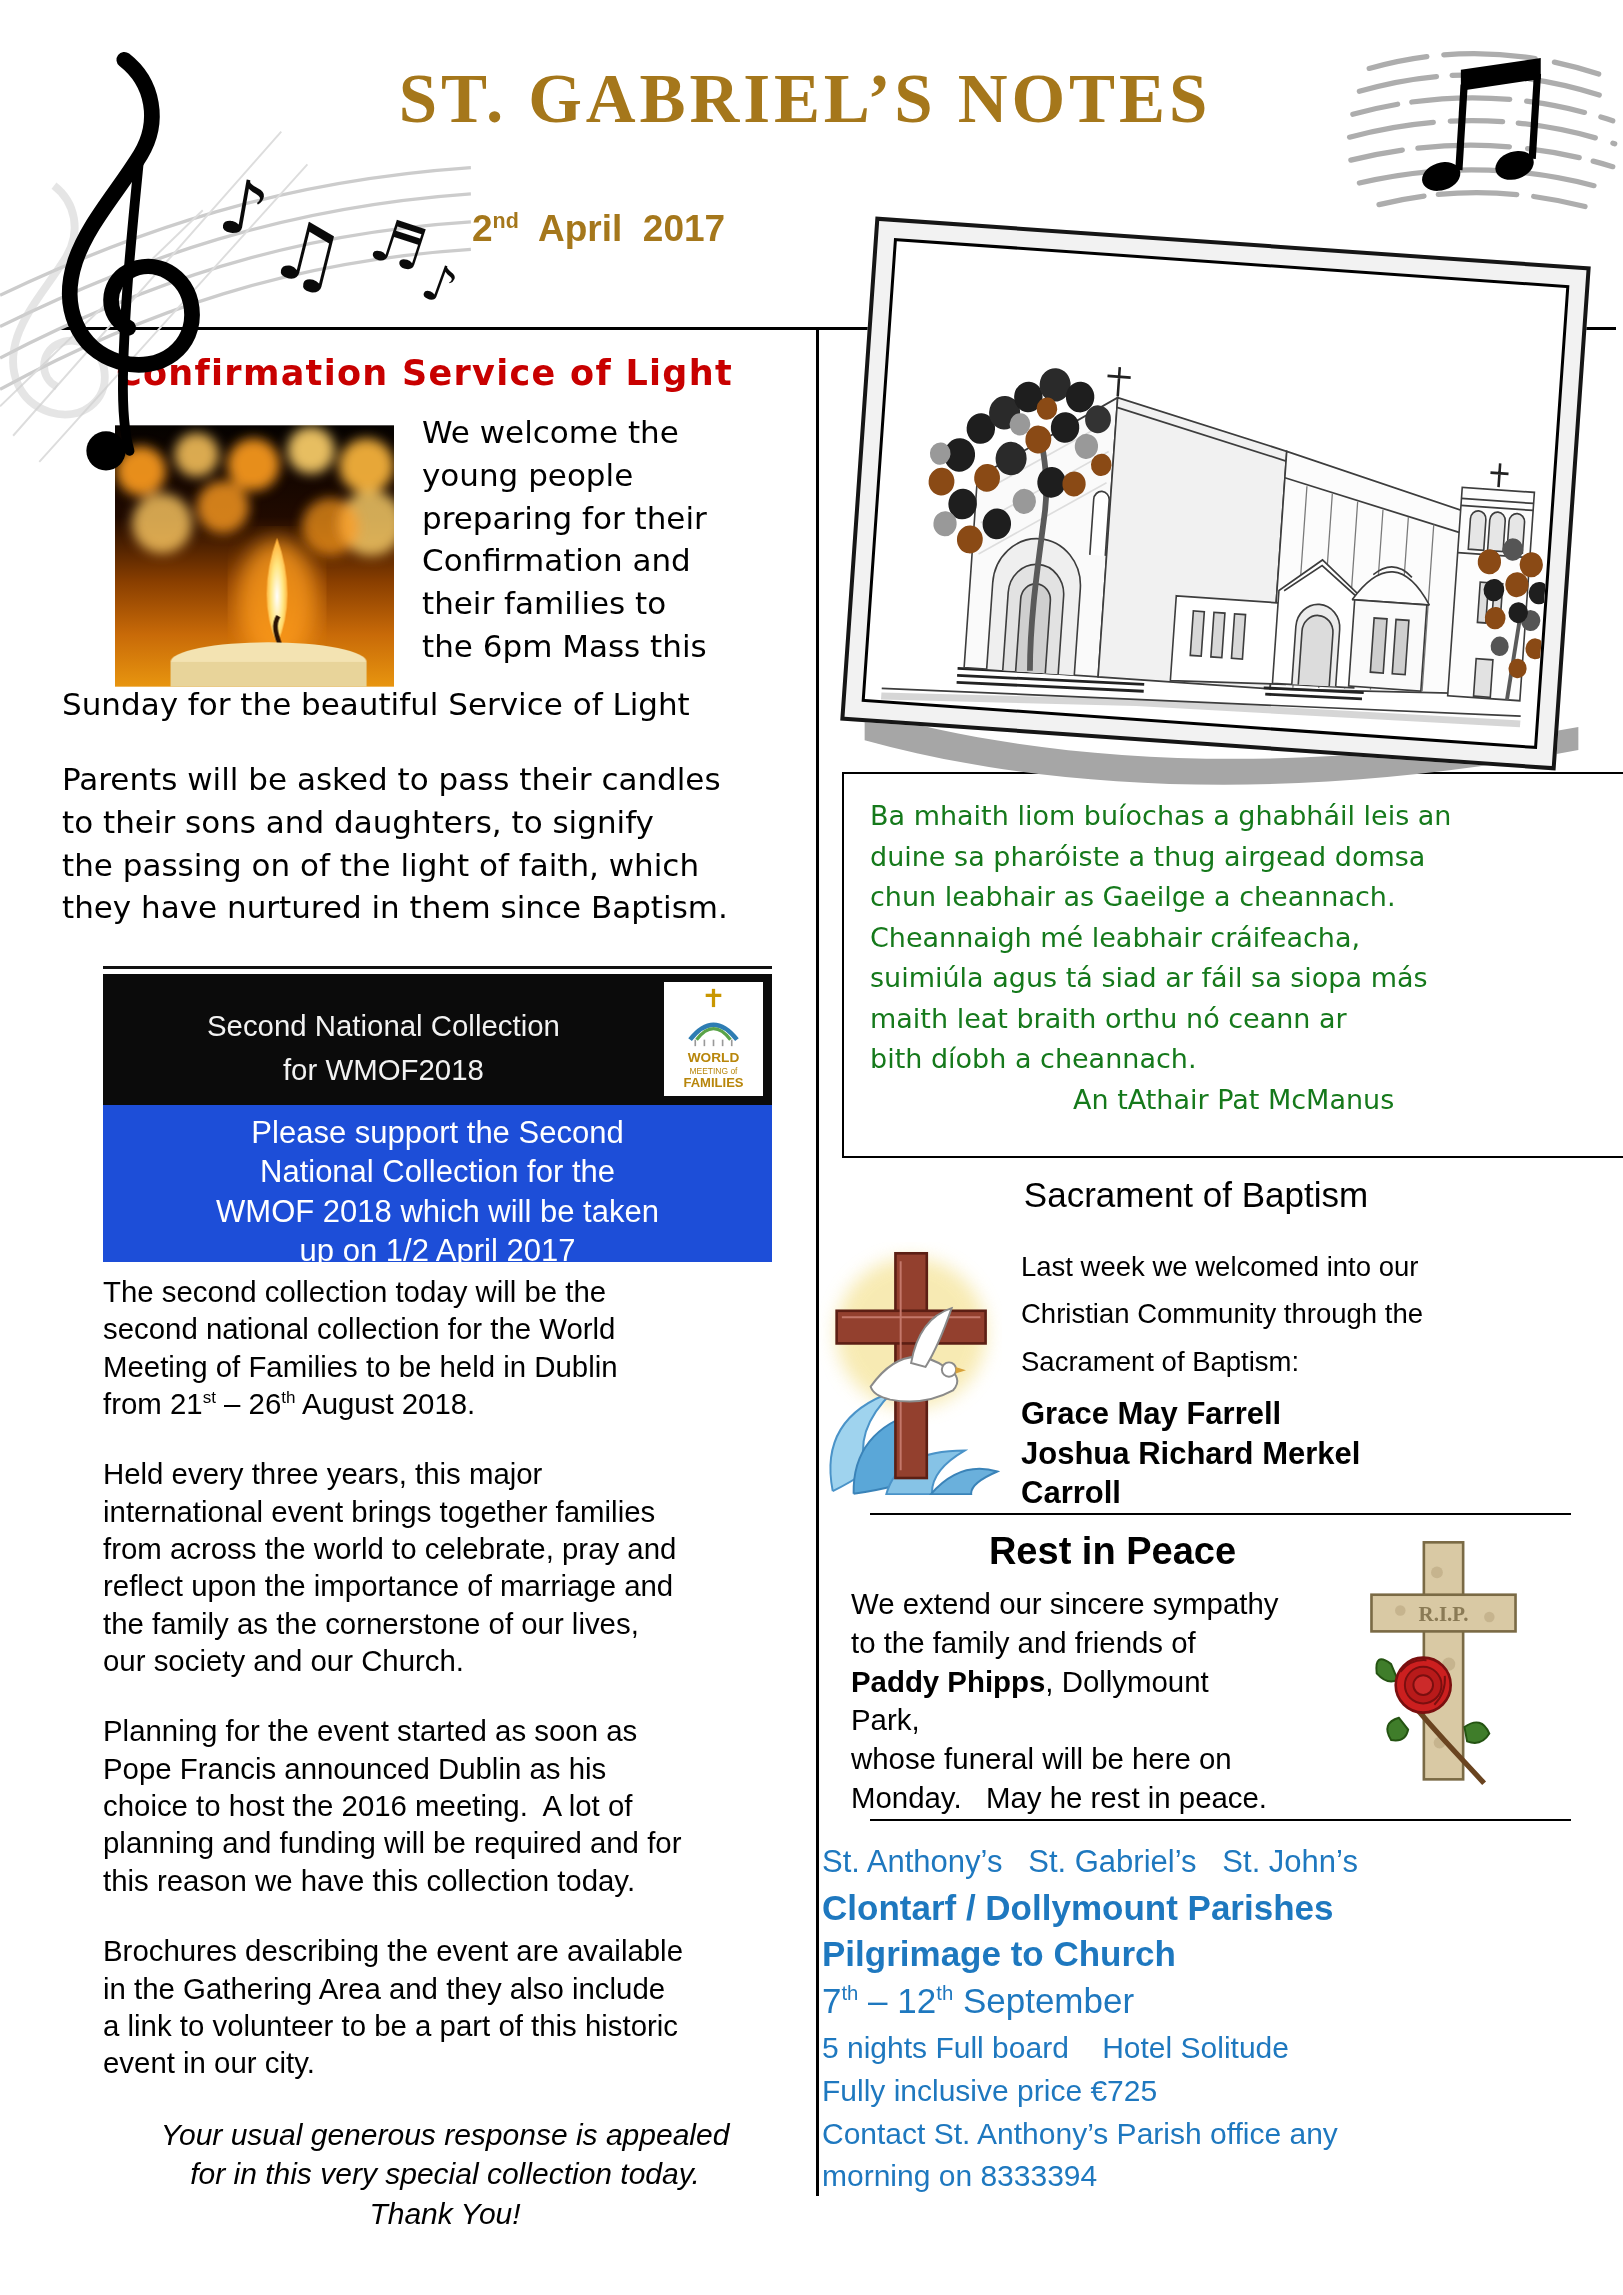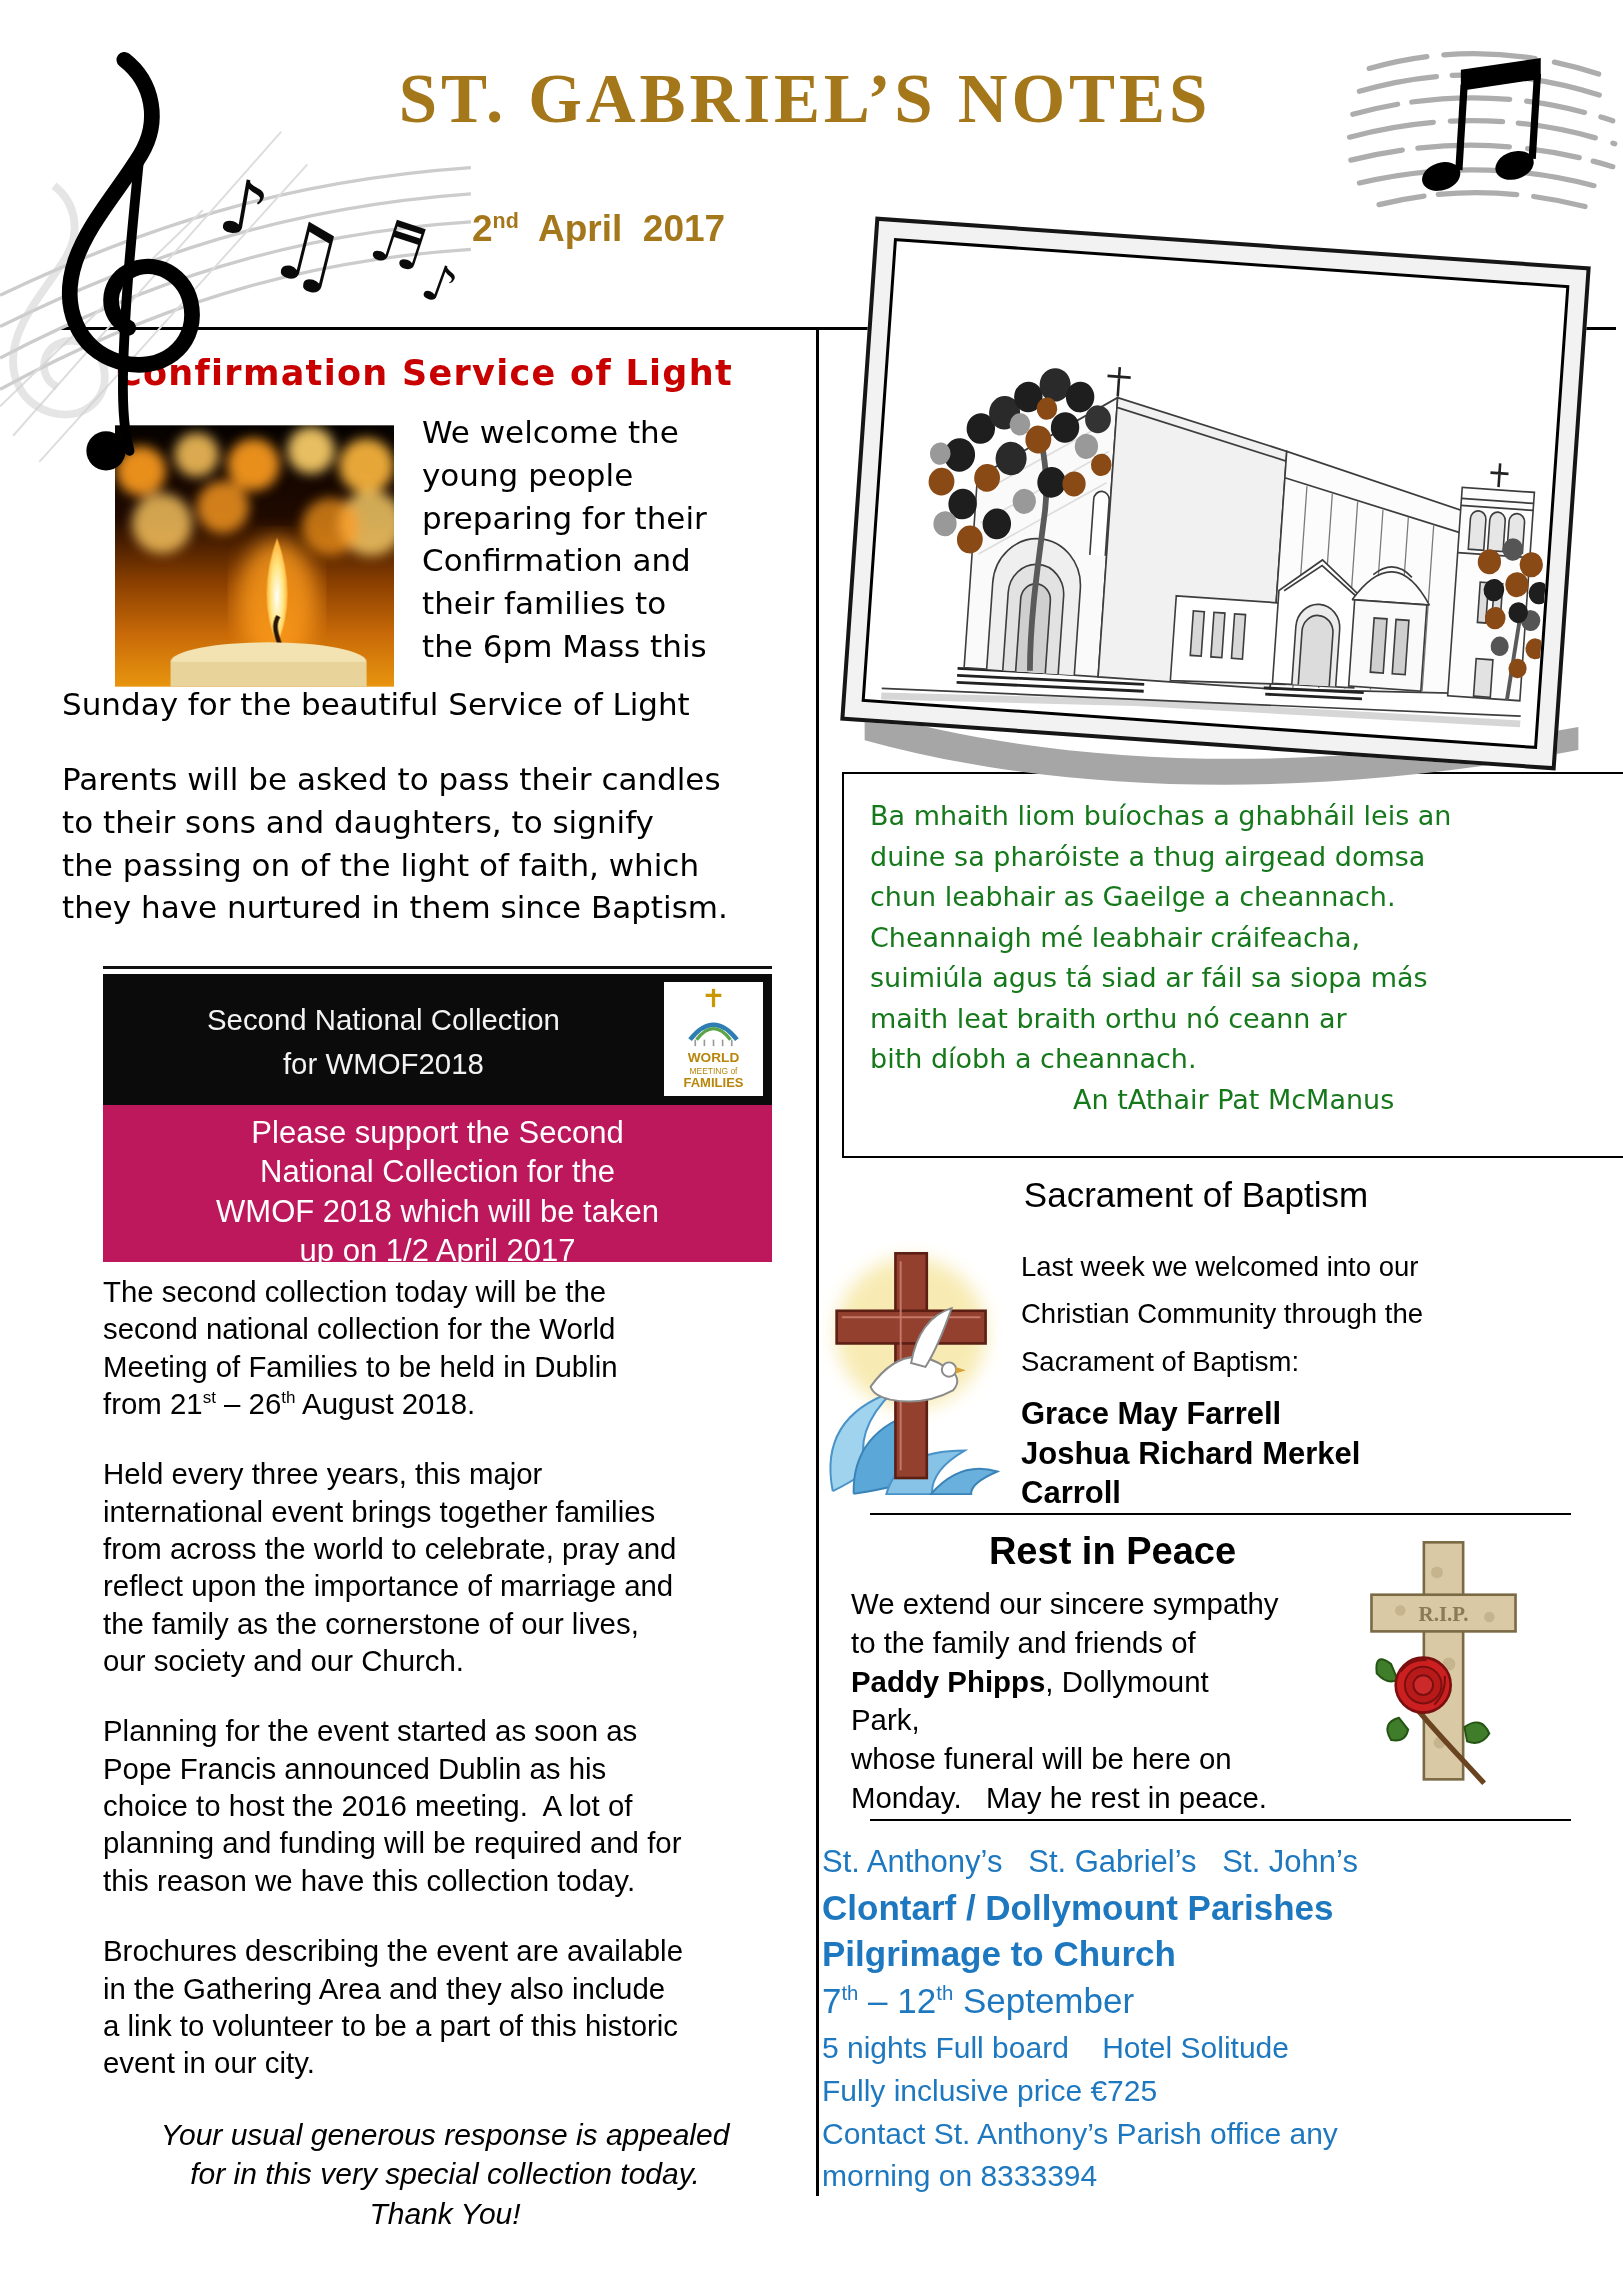--- a/index.html
+++ b/index.html
@@ -24,23 +24,23 @@
                 font-weight:bold;font-size:35px;color:#c80000;letter-spacing:1.3px;}
   #candle{left:115px;top:425px;width:279px;height:262px;}
   #welcome-right{left:422px;top:411px;width:360px;font-family:"DejaVu Sans",sans-serif;
                  font-size:31px;line-height:1.38;}
   #welcome-last{left:62px;top:686px;width:726px;font-family:"DejaVu Sans",sans-serif;font-size:31px;}
   #parents{left:62px;top:758px;width:726px;font-family:"DejaVu Sans",sans-serif;
            font-size:31px;line-height:1.38;}
   #banner-topline{left:103px;top:966px;width:669px;height:2.6px;background:#111;}
   #banner{left:103px;top:974px;width:669px;}
   #banner-black{height:131px;background:#0b0b0b;display:flex;align-items:flex-start;}
-  #banner-black-text{flex:1;color:#f2f2f2;font-size:29.4px;line-height:1.5;text-align:center;padding-top:24px;}
+  #banner-black-text{flex:1;color:#f2f2f2;font-size:29.4px;line-height:1.5;text-align:center;padding-top:30px;}
   #wmof-logo{width:99px;height:114px;background:#fff;margin:7.9px 9.2px 0 0;flex:none;}
-  #banner-blue{height:157px;background:#be185d;color:#ffffff;font-size:31px;line-height:1.27;
+  #banner-blue{height:157px;background:#1d4ed8;color:#ffffff;font-size:31px;line-height:1.27;
                text-align:center;padding-top:7.9px;box-sizing:border-box;}
   #body-col{left:103px;top:1273px;width:684px;}
   .bp{font-size:29.4px;line-height:1.27;margin:0 0 33px 0;}
   #appeal{font-style:italic;text-align:center;font-size:30px;line-height:1.32;margin:0;}
 
   
   #frame-shadow{left:845px;top:704px;width:753px;height:92px;z-index:1;}
   #frame{left:857px;top:241px;width:717px;height:505px;transform:rotate(4deg);
          border:4.6px solid #161616;background:#f2f2f2;box-sizing:border-box;padding:15.7px;z-index:2;}
   #frame-inner{width:100%;height:100%;border:3.3px solid #000;background:#fff;box-sizing:border-box;overflow:hidden;}

